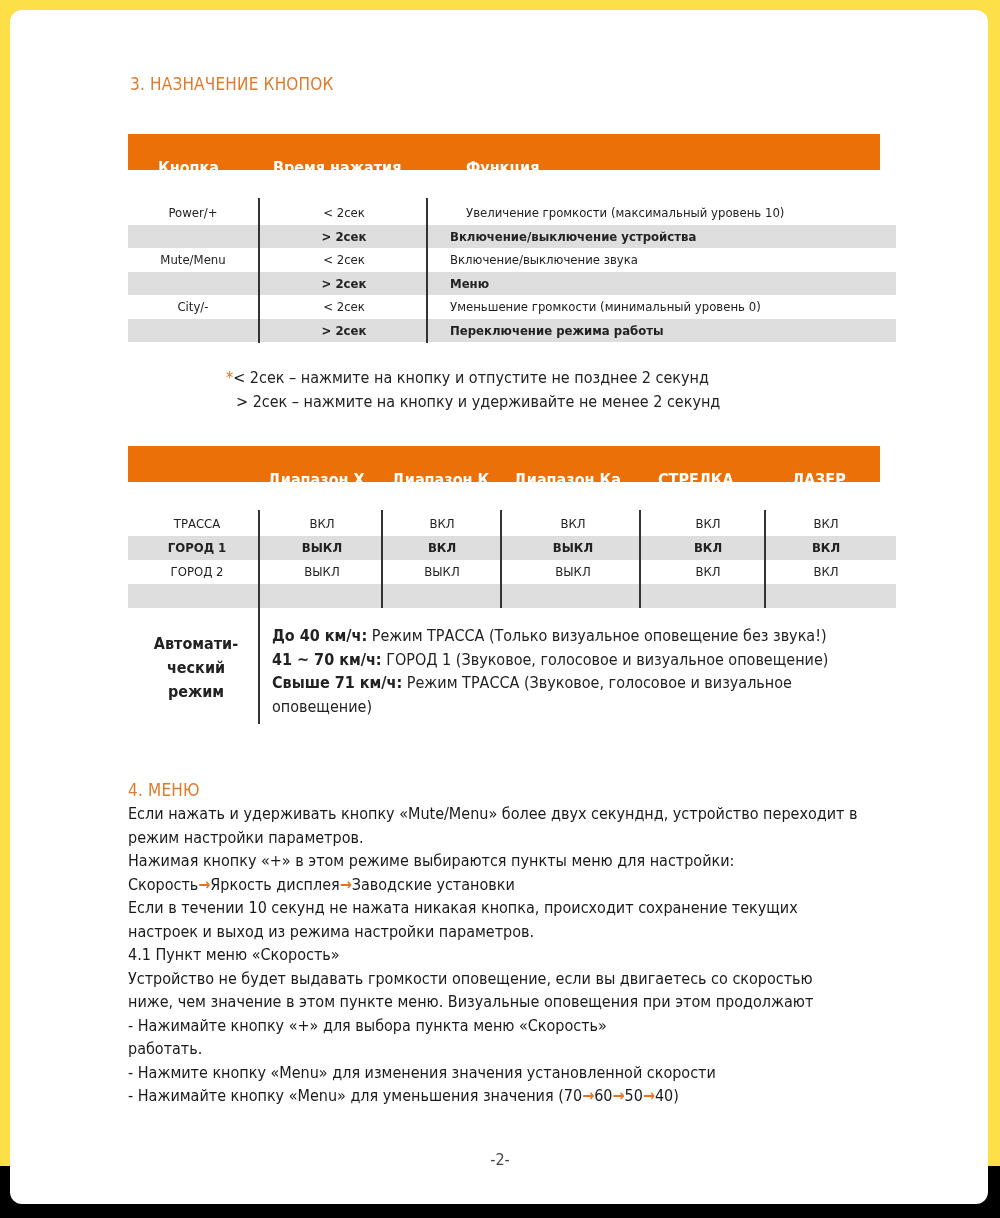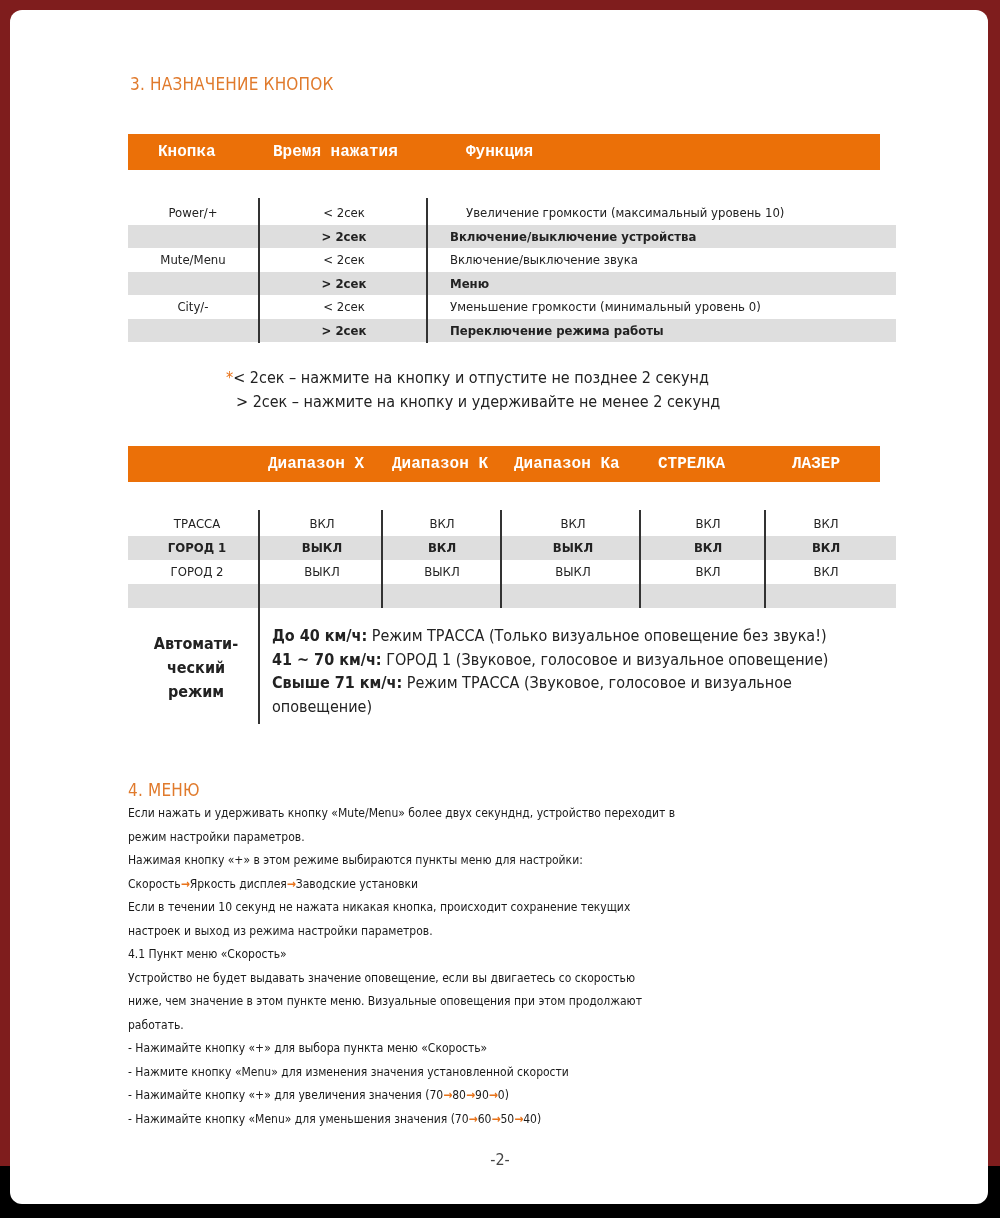--- a/index.html
+++ b/index.html
@@ -1,29 +1,29 @@
 <!DOCTYPE html>
 <html><head>
 <meta charset="utf-8">
 <style>
   html, body { margin:0; padding:0; background:#000; }
   body { width:1000px; height:1218px; position:relative; overflow:hidden; font-family:"DejaVu Sans Condensed","DejaVu Sans",sans-serif; }
-  .frame { position:absolute; left:0; top:0; width:1000px; height:1166px; background:#7f1d1d; }
+  .frame { position:absolute; left:0; top:0; width:1000px; height:1166px; background:#fde047; }
   .page { position:absolute; left:10px; top:10px; width:978px; height:1194px; background:#fff; border-radius:12px; }
   .abs { position:absolute; }
   .orange { color:#e8731a; }
   .h-section { position:absolute; font-size:17px; color:#e07a2c; letter-spacing:0.2px; font-stretch:condensed; }
   .bar { position:absolute; background:#eb7008; color:#fff; font-weight:bold; font-size:16px; }
-  .bar span { position:absolute; top:0; line-height:36px; white-space:nowrap;font-family:Liberation Mono, monospace; }
+  .bar span { position:absolute; top:16px; line-height:36px; white-space:nowrap; }
   .row { position:absolute; height:23.5px; font-size:13px; color:#222; }
   .row.gray { background:#dedede;padding-left:16px; }
   .cell { position:absolute; top:0; line-height:23.5px; white-space:nowrap; }
   .vline { position:absolute; width:2px; background:#333; }
   .note { position:absolute; font-size:16px; color:#222; white-space:nowrap; }
-  .para { position:absolute; left:118px; width:790px; font-size:12px; color:#1a1a1a; line-height:23.5px; }
+  .para { position:absolute; left:118px; width:790px; font-size:16px; color:#1a1a1a; line-height:23.5px; }
   .para p { margin:0; white-space:nowrap; }
   .arr { color:#e8731a; font-weight:bold; }
   b { font-weight:bold; }
   .center { text-align:center; }
 </style>
 </head>
 <body>
 
 <div class="frame">
 <div class="page">
@@ -135,28 +135,25 @@
   <div class="para" style="top:792px;">
     <p>Если нажать и удерживать кнопку «Mute/Menu» более двух секунднд, устройство переходит в</p>
     <p>режим настройки параметров.</p>
     <p>Нажимая кнопку «+» в этом режиме выбираются пункты меню для настройки:</p>
     <p>
       <span>Скорость</span><span class="arr">→</span><span>Яркость дисплея</span><span class="arr">→</span><span>Заводские установки</span>
     </p>
     <p>Если в течении 10 секунд не нажата никакая кнопка, происходит сохранение текущих</p>
     <p>настроек и выход из режима настройки параметров.</p>
     <p>4.1 Пункт меню «Скорость»</p>
-    <p>Устройство не будет выдавать значение оповещение, если вы двигаетесь со скоростью</p>
+    <p>Устройство не будет выдавать громкости оповещение, если вы двигаетесь со скоростью</p>
     <p>ниже, чем значение в этом пункте меню. Визуальные оповещения при этом продолжают</p>
+    <p>- Нажимайте кнопку «+» для выбора пункта меню «Скорость»</p>
     <p>работать.</p>
-    <p>- Нажимайте кнопку «+» для выбора пункта меню «Скорость»</p>
     <p>- Нажмите кнопку «Menu» для изменения значения установленной скорости</p>
-    <p>
-      <span>- Нажимайте кнопку «+» для увеличения значения (</span><span>70</span><span class="arr">→</span><span>80</span><span class="arr">→</span><span>90</span><span class="arr">→</span><span>0</span><span>)</span>
-    </p>
     <p>
       <span>- Нажимайте кнопку «Menu» для уменьшения значения (</span><span>70</span><span class="arr">→</span><span>60</span><span class="arr">→</span><span>50</span><span class="arr">→</span><span>40</span><span>)</span>
     </p>
   </div>
 
   <div class="abs" style="left:470px; top:1140px; width:40px; text-align:center; font-size:16px; color:#444;">-2-</div>
 
 </div>
 </div>
 

